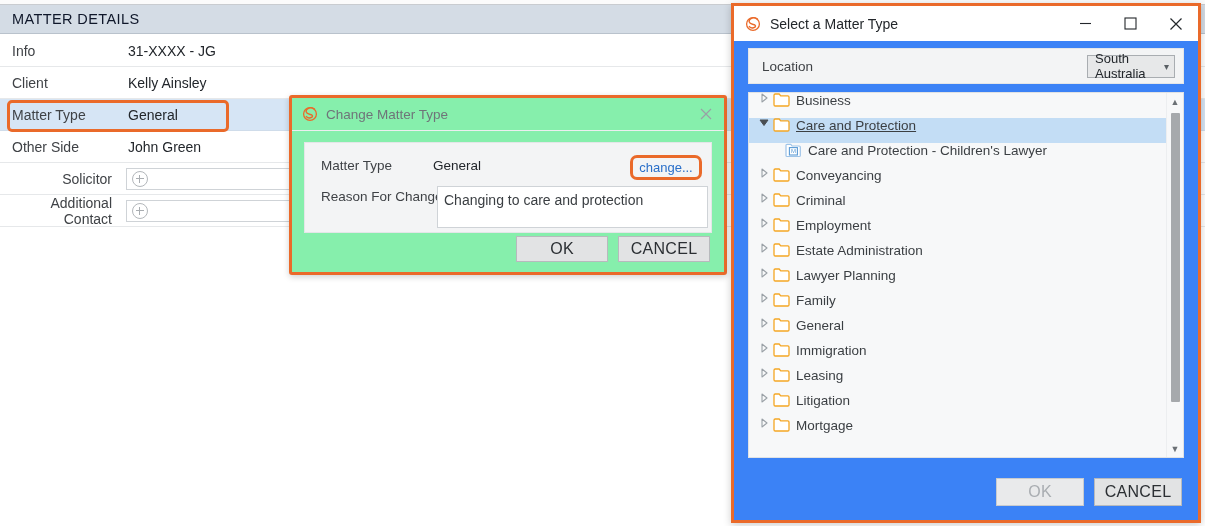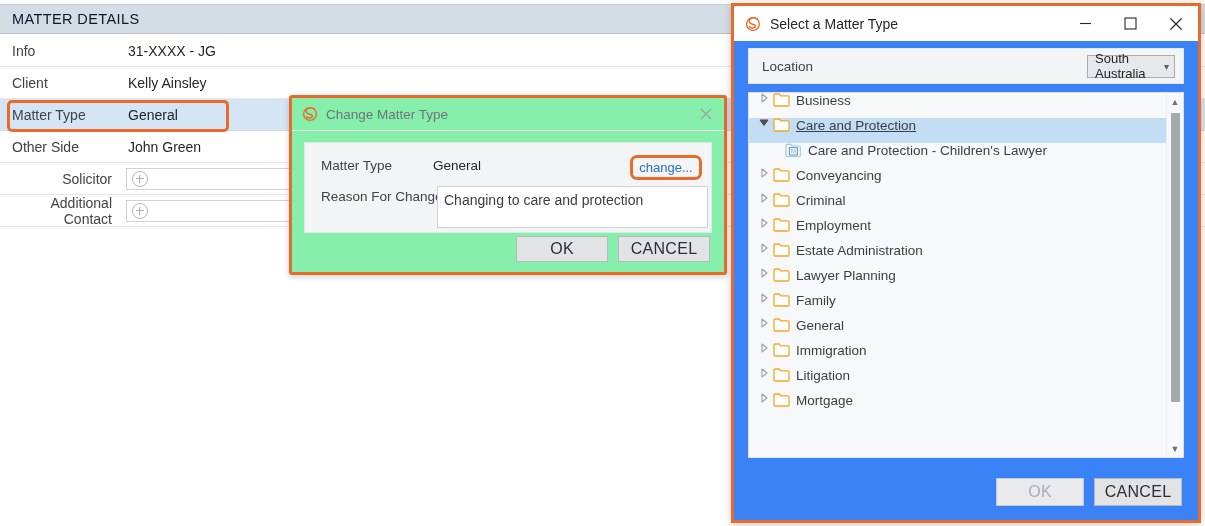--- a/index.html
+++ b/index.html
@@ -423,20 +423,33 @@
             <span class="arrow">
               <svg width="9" height="10" viewBox="0 0 9 10">
                 <path d="M2 1 L7 5 L2 9 Z" fill="none" stroke="#9aa0a6" stroke-width="1.1" stroke-linejoin="round"></path>
               </svg>
             </span>
             <span class="ficon">
               <svg width="17" height="14" viewBox="0 0 17 14">
                 <path d="M1 2.2 A1.2 1.2 0 0 1 2.2 1 H6.2 L7.7 2.8 H14.8 A1.2 1.2 0 0 1 16 4 V11.8 A1.2 1.2 0 0 1 14.8 13 H2.2 A1.2 1.2 0 0 1 1 11.8 Z" fill="#ffffff" stroke="#f5a623" stroke-width="1.3" stroke-linejoin="round"></path>
               </svg>
             </span>
+            <span class="tree-label">Leasing</span>
+          </div>
+          <div class="tree-item">
+            <span class="arrow">
+              <svg width="9" height="10" viewBox="0 0 9 10">
+                <path d="M2 1 L7 5 L2 9 Z" fill="none" stroke="#9aa0a6" stroke-width="1.1" stroke-linejoin="round"></path>
+              </svg>
+            </span>
+            <span class="ficon">
+              <svg width="17" height="14" viewBox="0 0 17 14">
+                <path d="M1 2.2 A1.2 1.2 0 0 1 2.2 1 H6.2 L7.7 2.8 H14.8 A1.2 1.2 0 0 1 16 4 V11.8 A1.2 1.2 0 0 1 14.8 13 H2.2 A1.2 1.2 0 0 1 1 11.8 Z" fill="#ffffff" stroke="#f5a623" stroke-width="1.3" stroke-linejoin="round"></path>
+              </svg>
+            </span>
             <span class="tree-label">Litigation</span>
           </div>
           <div class="tree-item">
             <span class="arrow">
               <svg width="9" height="10" viewBox="0 0 9 10">
                 <path d="M2 1 L7 5 L2 9 Z" fill="none" stroke="#9aa0a6" stroke-width="1.1" stroke-linejoin="round"></path>
               </svg>
             </span>
             <span class="ficon">
               <svg width="17" height="14" viewBox="0 0 17 14">

